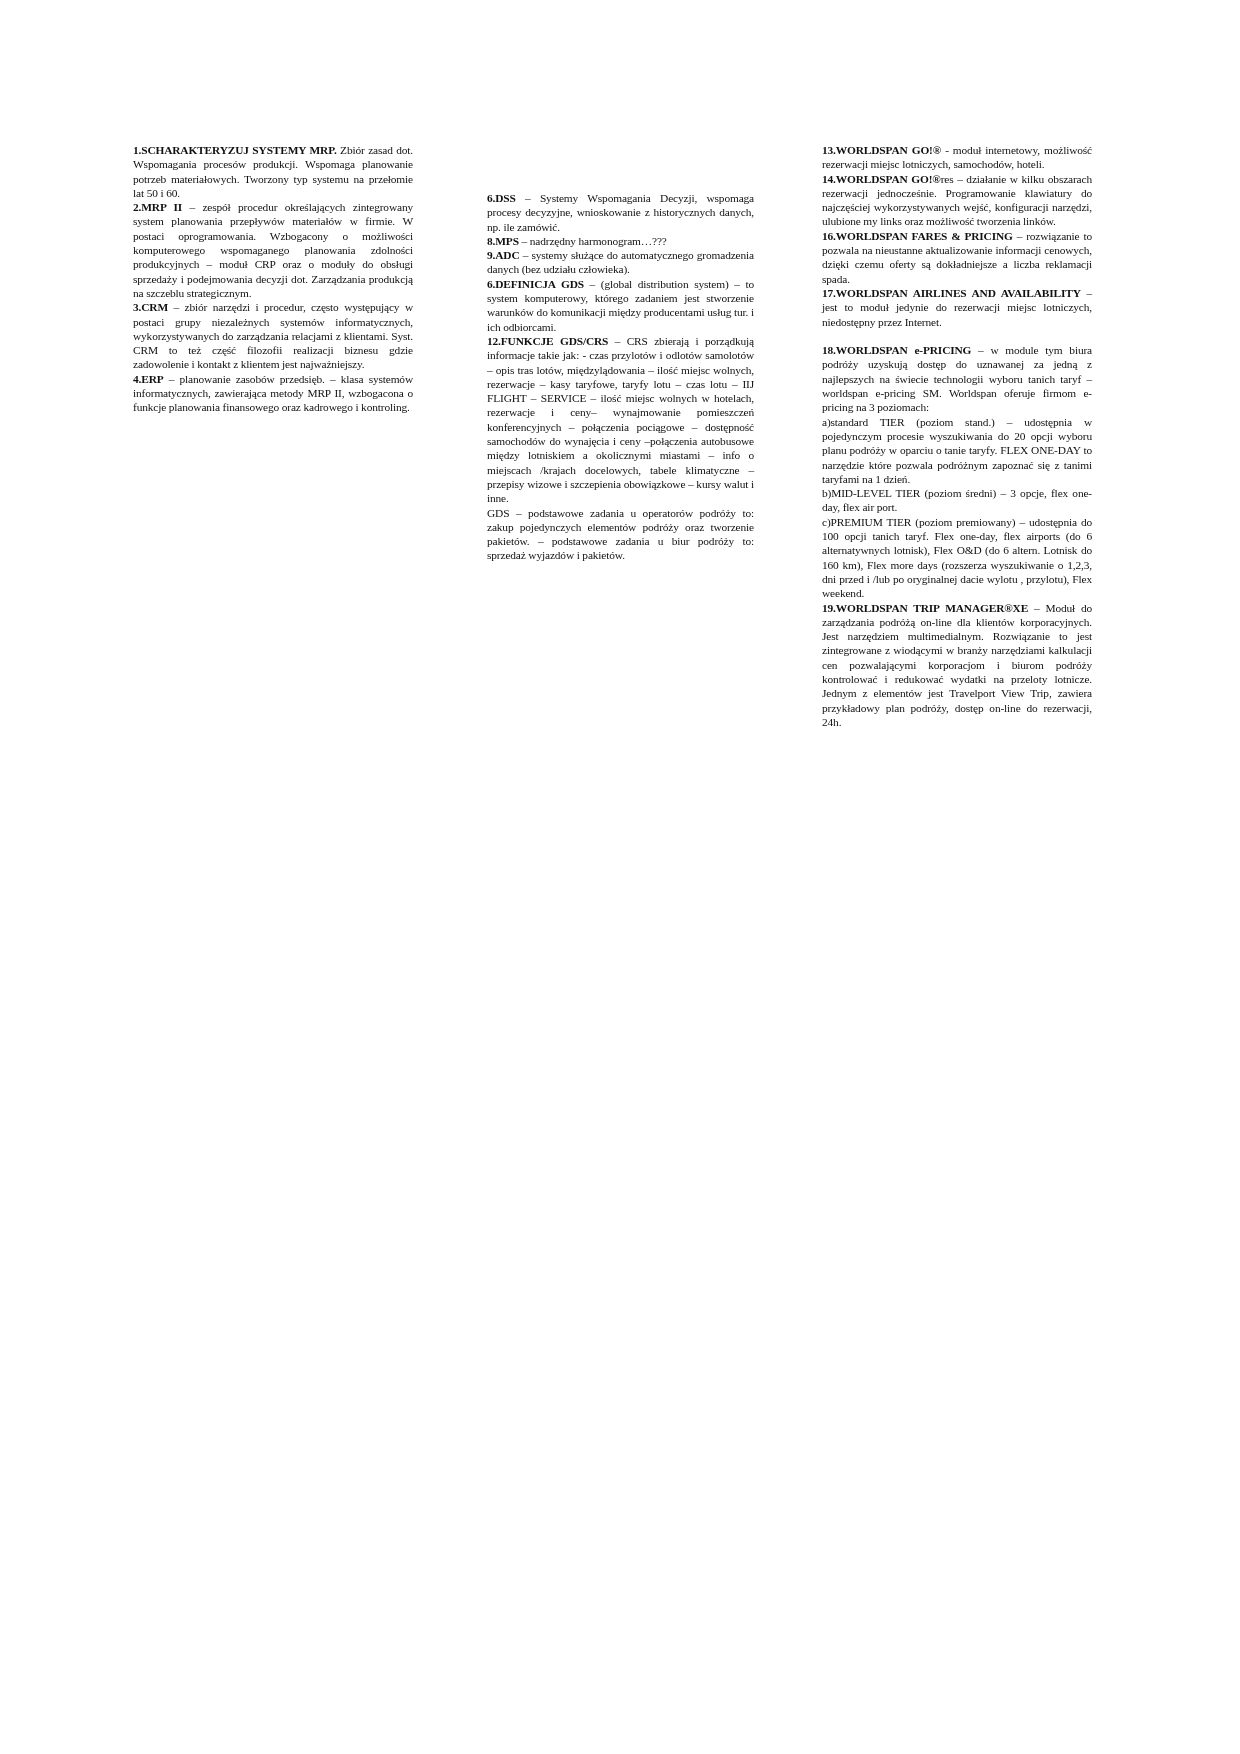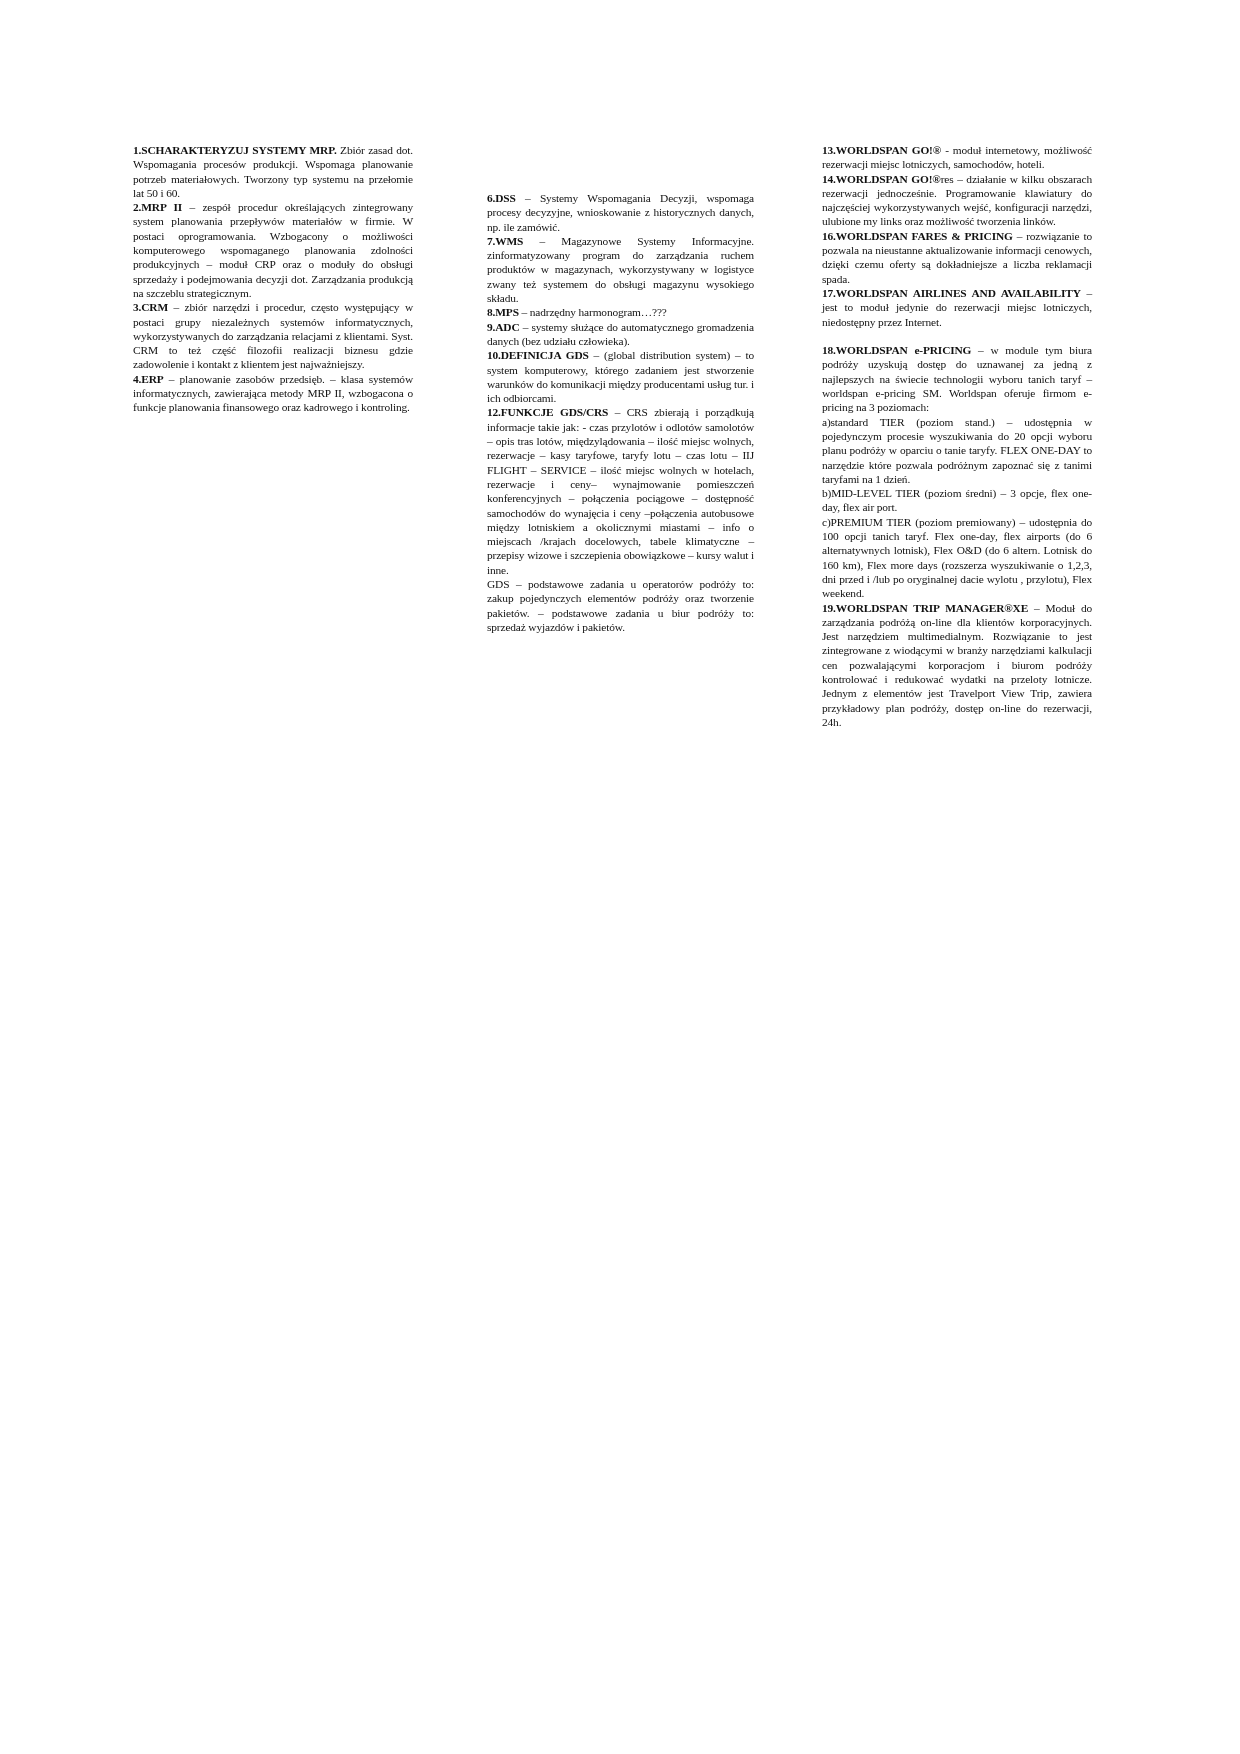--- a/index.html
+++ b/index.html
@@ -26,24 +26,23 @@
 
   <div class="col col1">
     <p><span class="h">1.SCHARAKTERYZUJ SYSTEMY MRP.</span><span> Zbiór zasad dot. Wspomagania procesów produkcji. Wspomaga planowanie potrzeb materiałowych. Tworzony typ systemu na przełomie lat 50 i 60.</span></p>
     <p><span class="h">2.MRP II</span><span> – zespół procedur określających zintegrowany system planowania przepływów materiałów w firmie. W postaci oprogramowania. Wzbogacony o możliwości komputerowego wspomaganego planowania zdolności produkcyjnych – moduł CRP oraz o moduły do obsługi sprzedaży i podejmowania decyzji dot. Zarządzania produkcją na szczeblu strategicznym.</span></p>
     <p><span class="h">3.CRM</span><span> – zbiór narzędzi i procedur, często występujący w postaci grupy niezależnych systemów informatycznych, wykorzystywanych do zarządzania relacjami z klientami. Syst. CRM to też część filozofii realizacji biznesu gdzie zadowolenie i kontakt z klientem jest najważniejszy.</span></p>
     <p><span class="h">4.ERP</span><span> – planowanie zasobów przedsięb. – klasa systemów informatycznych, zawierająca metody MRP II, wzbogacona o funkcje planowania finansowego oraz kadrowego i kontroling.</span></p>
   </div>
 
   <div class="col col2">
     <p><span class="h">6.DSS</span><span> – Systemy Wspomagania Decyzji, wspomaga procesy decyzyjne, wnioskowanie z historycznych danych, np. ile zamówić.</span></p>
-    <p><span class="h">7.WMS</span><span> – Magazynowe Systemy Informacyjne. zinformatyzowany program do zarządzania ruchem produktów w magazynach, wykorzystywany w logistyce zwany też systemem do obsługi magazynu wysokiego składu.</span></p>
     <p><span class="h">8.MPS</span><span> – nadrzędny harmonogram…???</span></p>
     <p><span class="h">9.ADC</span><span> – systemy służące do automatycznego gromadzenia danych (bez udziału człowieka).</span></p>
-    <p><span class="h">10.DEFINICJA GDS</span><span> – (global distribution system) – to system komputerowy, którego zadaniem jest stworzenie warunków do komunikacji między producentami usług tur. i ich odbiorcami.</span></p>
+    <p><span class="h">6.DEFINICJA GDS</span><span> – (global distribution system) – to system komputerowy, którego zadaniem jest stworzenie warunków do komunikacji między producentami usług tur. i ich odbiorcami.</span></p>
     <p><span class="h">12.FUNKCJE GDS/CRS</span><span> – CRS zbierają i porządkują informacje takie jak: - czas przylotów i odlotów samolotów – opis tras lotów, międzylądowania – ilość miejsc wolnych, rezerwacje – kasy taryfowe, taryfy lotu – czas lotu – IIJ FLIGHT – SERVICE – ilość miejsc wolnych w hotelach, rezerwacje i ceny– wynajmowanie pomieszczeń konferencyjnych – połączenia pociągowe – dostępność samochodów do wynajęcia i ceny –połączenia autobusowe między lotniskiem a okolicznymi miastami – info o miejscach /krajach docelowych, tabele klimatyczne – przepisy wizowe i szczepienia obowiązkowe – kursy walut i inne.</span></p>
     <p><span class="h"></span><span>GDS – podstawowe zadania u operatorów podróży to: zakup pojedynczych elementów podróży oraz tworzenie pakietów. – podstawowe zadania u biur podróży to: sprzedaż wyjazdów i pakietów.</span></p>
   </div>
 
   <div class="col col3">
     <p><span class="h">13.WORLDSPAN GO!®</span><span> - moduł internetowy, możliwość rezerwacji miejsc lotniczych, samochodów, hoteli.</span></p>
     <p><span class="h">14.WORLDSPAN GO!®</span><span>res – działanie w kilku obszarach rezerwacji jednocześnie. Programowanie klawiatury do najczęściej wykorzystywanych wejść, konfiguracji narzędzi, ulubione my links oraz możliwość tworzenia linków.</span></p>
     <p><span class="h">16.WORLDSPAN FARES &amp; PRICING</span><span> – rozwiązanie to pozwala na nieustanne aktualizowanie informacji cenowych, dzięki czemu oferty są dokładniejsze a liczba reklamacji spada.</span></p>
     <p><span class="h">17.WORLDSPAN AIRLINES AND AVAILABILITY</span><span> – jest to moduł jedynie do rezerwacji miejsc lotniczych, niedostępny przez Internet.</span></p>
     <p class="gap"><span class="h">18.WORLDSPAN e-PRICING</span><span> – w module tym biura podróży uzyskują dostęp do uznawanej za jedną z najlepszych na świecie technologii wyboru tanich taryf – worldspan e-pricing SM. Worldspan oferuje firmom e-pricing na 3 poziomach:</span></p>

